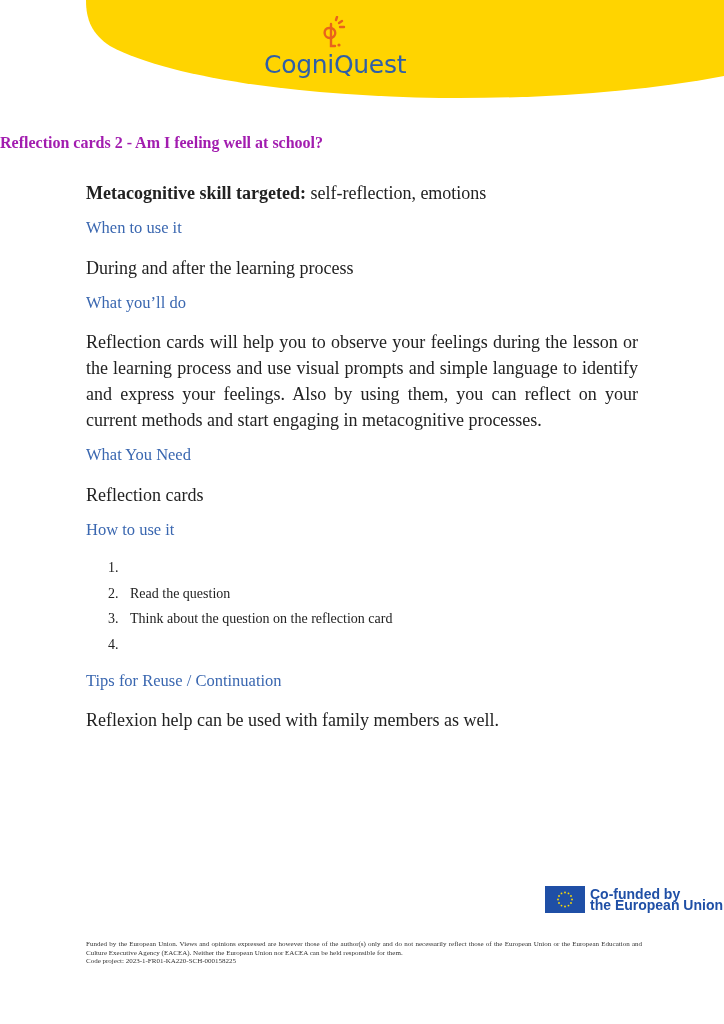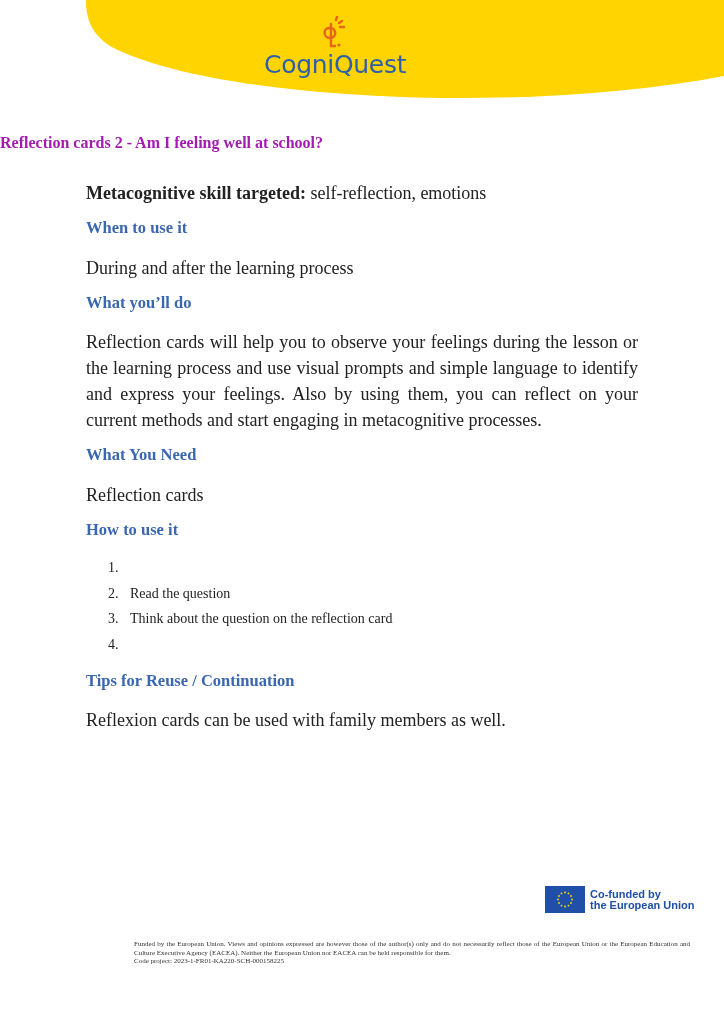--- a/index.html
+++ b/index.html
@@ -20,33 +20,33 @@
     font-family: "Liberation Serif", "DejaVu Serif", serif;
     font-weight: bold; font-size: 16px; color: #a21caf;
   }
   .txt {
     font-family: "Liberation Serif", "DejaVu Serif", serif;
     font-size: 18px; color: #222; line-height: 26px; position: absolute; left: 86px; width: 552px;
   }
   .h {
     position: absolute; left: 86px;
     font-family: "Liberation Serif", "DejaVu Serif", serif;
-    font-weight: bold; font-size: 16.5px; color: #3a67b0;
+    font-weight: normal; font-size: 16.5px; color: #3a67b0;
   }
   .justify { text-align: justify; text-align-last: left; }
   .list { position: absolute; left: 108px; margin: 0; padding: 0; list-style: none;
     font-family: "Liberation Serif", "DejaVu Serif", serif; font-size: 14px; color: #222; }
   .list li { height: 25.7px; display: flex; }
   .list .num { width: 22px; }
   .eu { position: absolute; left: 545px; top: 886px; display: flex; align-items: center; }
   .eu-flag { width: 40px; height: 27px; background: #1f4fa6; position: relative; }
   .eu-text { font-family: "Liberation Sans", "DejaVu Sans", sans-serif; font-weight: bold;
-    font-size: 11px; color: #1f4fa6; line-height: 11px; margin-left: 5px; }
+    font-size: 14px; color: #1f4fa6; line-height: 11px; margin-left: 5px; }
   .footer { position: absolute; left: 86px; top: 940px; width: 556px;
-    font-family: "Liberation Serif", "DejaVu Serif", serif; font-size: 7px; line-height: 8.5px; color: #333; margin-left: 48px; }
+    font-family: "Liberation Serif", "DejaVu Serif", serif; font-size: 7px; line-height: 8.5px; color: #333; }
 </style>
 </head>
 <body>
 
 <svg class="banner" viewBox="0 0 724 110">
   <path d="M86 0 L724 0 L724 76 C640 92 540 99 440 98 C300 96 170 78 110 46 C92 34 86 20 86 0 Z" fill="#FFD400"></path>
 </svg>
 
 <div class="logo">
   <svg width="26" height="34" viewBox="0 0 26 34">
@@ -89,21 +89,21 @@
   <li>
       <span class="num">3.</span>
       <span>Think about the question on the reflection card</span>
     </li>
   <li>
       <span class="num">4.</span>
     </li>
 </ol>
 
 <div class="h" style="top:671px;">Tips for Reuse / Continuation</div>
-<div class="txt" style="top:707px;">Reflexion cards can be used with family members as well.</div>
+<div class="txt" style="top:707px;">Reflexion help can be used with family members as well.</div>
 
 <div class="eu">
   <div class="eu-flag">
     <svg width="40" height="27" viewBox="0 0 40 27">
       <g fill="#FFDD00">
         <circle cx="20" cy="6.5" r="0.9"></circle>
           <circle cx="23.5" cy="7.4" r="0.9"></circle>
           <circle cx="26" cy="10" r="0.9"></circle>
         <circle cx="27" cy="13.5" r="0.9"></circle>
           <circle cx="26" cy="17" r="0.9"></circle>

